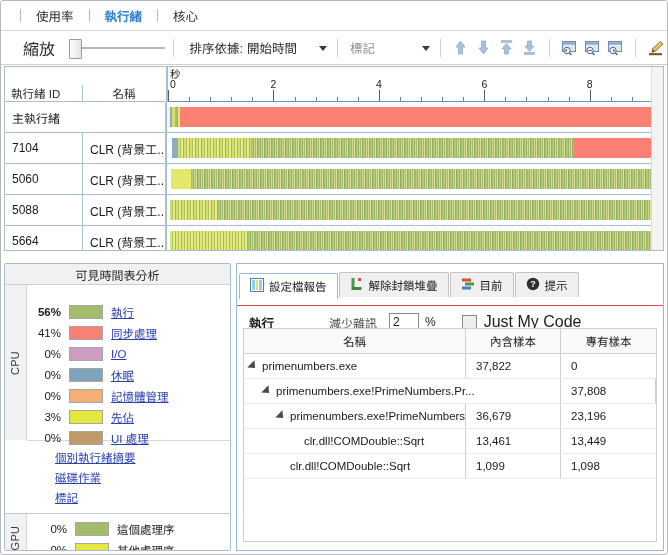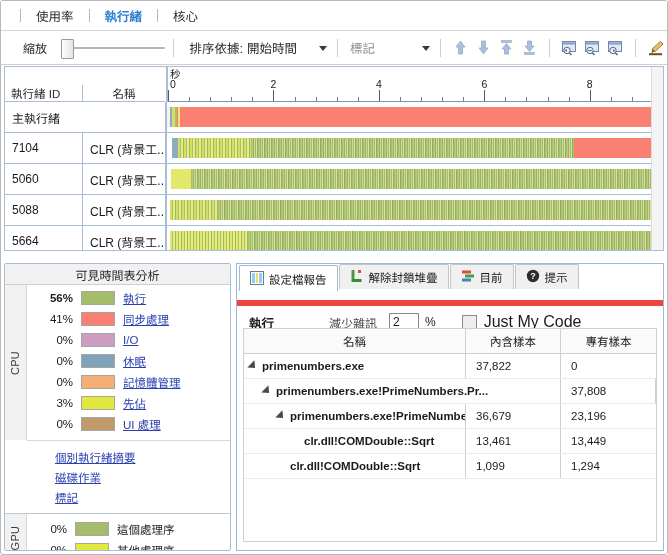--- a/index.html
+++ b/index.html
@@ -50,21 +50,21 @@
   .toolbar {
     position: absolute; left: 0; top: 30px;
     width: 666px; height: 34px;
     background: #ffffff;
     border-bottom: 1px solid #cfcfcf;
     display: flex; align-items: center;
     box-sizing: border-box;
   }
   .zoom-label {
     margin-left: 22px; margin-right: 14px;
-    font-size: 12px; color: #2b2b2b;
+    font-size: 16px; color: #2b2b2b;
     white-space: nowrap;
   }
   .slider {
     position: relative;
     width: 140px; height: 18px;
     display: flex; align-items: center;
   }
   .slider-track {
     position: absolute; left: 3px; right: 0; top: 8px;
     height: 2px;
@@ -249,21 +249,21 @@
     border-right: 1px solid #d8d8d8;
     display: flex; align-items: center; justify-content: center;
     font-size: 11px; color: #3a3a3a;
     box-sizing: border-box;
   }
   .grouplabel span {
     transform: rotate(-90deg);
     white-space: nowrap;
     letter-spacing: 0.3px;
   }
-  .legend-list { margin-left: 28px; padding: 2px 0 2px 0; }
+  .legend-list { margin-left: 16px; padding: 16px 0 2px 0; }
   .legrow {
     display: flex; align-items: center;
     height: 21px;
     padding-left: 8px;
   }
   .legpct {
     width: 32px; text-align: right;
     font-size: 11.5px; color: #1a1a1a;
     margin-right: 8px;
   }
@@ -304,23 +304,23 @@
   .report {
     position: absolute; left: 235px; top: 262px;
     width: 428px; height: 288px;
     box-sizing: border-box;
     background: #ffffff;
     border: 1px solid #9dbad5;
     overflow: hidden;
   }
   .rep-tabs {
     height: 42px;
-    display: flex; align-items: flex-start;
-    background: #ffffff;
-    border-bottom: 6px solid #ef4444;
+    display: flex; align-items: center;
+    background: #ffffff;
+    border-bottom: 1px solid #ef4444;
     padding-left: 2px;
     box-sizing: border-box;
   }
   .rep-tab {
     height: 25px;
     display: flex; align-items: center;
     gap: 5px;
     padding: 0 10px;
     font-size: 11.5px; color: #1a1a1a;
     background: #f0f0f0;
@@ -386,21 +386,21 @@
   .col-incl { width: 95px; border-right: 1px solid #cfcfcf; }
   .col-excl { width: 95px; }
   .rt-row { display: flex; height: 24px; border-bottom: 1px solid #ebebeb; }
   .rt-c {
     font-size: 11.5px; color: #1a1a1a;
     display: flex; align-items: center;
     height: 100%;
     box-sizing: border-box;
     overflow: hidden; white-space: nowrap;
   }
-  .rt-c.col-name { padding-left: 6px; font-weight: bold; }
+  .rt-c.col-name { padding-left: 6px; }
   .rt-c.col-incl, .rt-c.col-excl { padding-left: 10px; }
   .tri {
     width: 0; height: 0;
     border-top: 5px solid transparent;
     border-bottom: 5px solid transparent;
     border-left: 6px solid #4a4a4a;
     transform: rotate(45deg);
     margin-right: 6px;
     flex: none;
   }
@@ -775,19 +775,19 @@
             </div>
             <div class="rt-c col-incl">13,461</div>
             <div class="rt-c col-excl">13,449</div>
           </div>
           <div class="rt-row">
             <div class="rt-c col-name" style="padding-left: 34px;">
               <span class="tri-gap"></span>
               <span>clr.dll!COMDouble::Sqrt</span>
             </div>
             <div class="rt-c col-incl">1,099</div>
-            <div class="rt-c col-excl">1,294</div>
+            <div class="rt-c col-excl">1,098</div>
           </div>
         </div>
     </div>
   </div>
 
 </div>
 
 </body></html>

